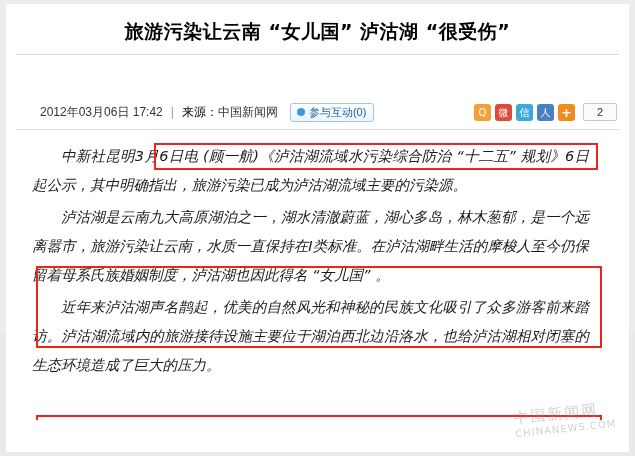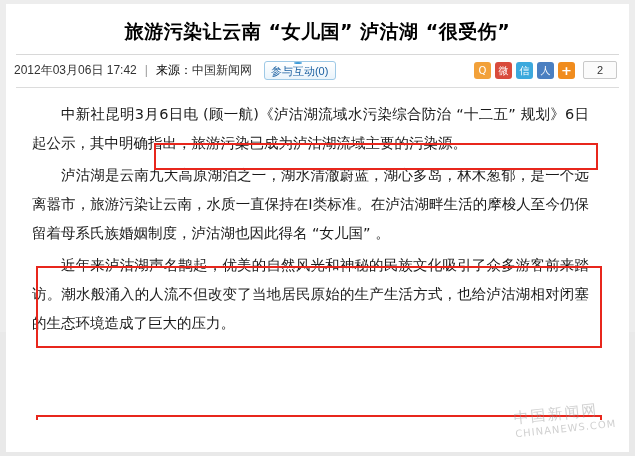--- a/index.html
+++ b/index.html
@@ -46,24 +46,25 @@
   .title-rule {
     border: 0;
     border-top: 1px solid #d8d8d8;
     margin: 0 10px 0 10px;
   }
   
   .metabar {
     display: flex;
     align-items: center;
     height: 30px;
-    padding: 0 12px 0 8px;
+    padding: 0 12px 0 34px;
     font-size: 12px;
     color: #444;
     position: relative;
+    margin-top: 42px;
   }
   .metabar .date {
     color: #333;
     font-size: 12px;
     font-family: "Liberation Sans", sans-serif;
     white-space: nowrap;
   }
   .metabar .sep {
     margin: 0 8px;
     color: #999;
@@ -79,21 +80,20 @@
     display: inline-flex;
     align-items: center;
     height: 17px;
     padding: 0 7px 0 6px;
     border: 1px solid #9ec9e6;
     border-radius: 3px;
     background: linear-gradient(#ffffff, #eaf4fb);
     font-size: 11px;
     color: #1a5fa0;
     white-space: nowrap;
-    flex-direction: column;
   }
   .join-btn .dot {
     display: inline-block;
     width: 8px;
     height: 8px;
     border-radius: 50%;
     background: #3e9bd8;
     margin-right: 4px;
   }
   .share {
@@ -142,20 +142,21 @@
     padding: 12px 24px 0 26px;
     font-family: "DejaVu Sans", "Liberation Sans", sans-serif;
     font-size: 14.5px;
     line-height: 29px;
     color: #1a1a1a;
     text-align: justify;
   }
   .article p {
     margin: 0 16px 3px 0;
     text-indent: 2em;
+    font-style: italic;
   }
   .hl-box {
     position: absolute;
     border: 2px solid #e8261c;
     pointer-events: none;
     box-sizing: border-box;
   }
   #box1 { left: 148px; top: 139px; width: 444px; height: 27px; }
   #box2 { left: 30px; top: 262px; width: 566px; height: 82px; }
   #box3 { left: 30px; top: 411px; width: 566px; height: 5px; border-bottom: none; }
@@ -200,21 +201,21 @@
         <span class="sicon rr">人</span>
         <span class="sicon plus">+</span>
         <span class="counter">2</span>
       </span>
     </div>
     <hr class="meta-rule">
 
     <div class="article">
       <p>中新社昆明3月6日电 (顾一航)《泸沽湖流域水污染综合防治 “十二五” 规划》6日起公示，其中明确指出，旅游污染已成为泸沽湖流域主要的污染源。</p>
       <p>泸沽湖是云南九大高原湖泊之一，湖水清澈蔚蓝，湖心多岛，林木葱郁，是一个远离嚣市，旅游污染让云南，水质一直保持在Ⅰ类标准。在泸沽湖畔生活的摩梭人至今仍保留着母系氏族婚姻制度，泸沽湖也因此得名 “女儿国” 。</p>
-      <p>近年来泸沽湖声名鹊起，优美的自然风光和神秘的民族文化吸引了众多游客前来踏访。潮水般涌入的人流不但改变了当地居民原始的生产生活方式，也给泸沽湖相对闭塞的生态环境造成了巨大的压力。</p>
+      <p>近年来泸沽湖声名鹊起，优美的自然风光和神秘的民族文化吸引了众多游客前来踏访。泸沽湖流域内的旅游接待设施主要位于湖泊西北边沿洛水，也给泸沽湖相对闭塞的生态环境造成了巨大的压力。</p>
     </div>
 
     <div class="hl-box" id="box1"></div>
     <div class="hl-box" id="box2"></div>
     <div class="hl-box" id="box3"></div>
 
     <div class="watermark">
       <span class="cn">中国新闻网</span>
       <span class="en">CHINANEWS.COM</span>
     </div>

